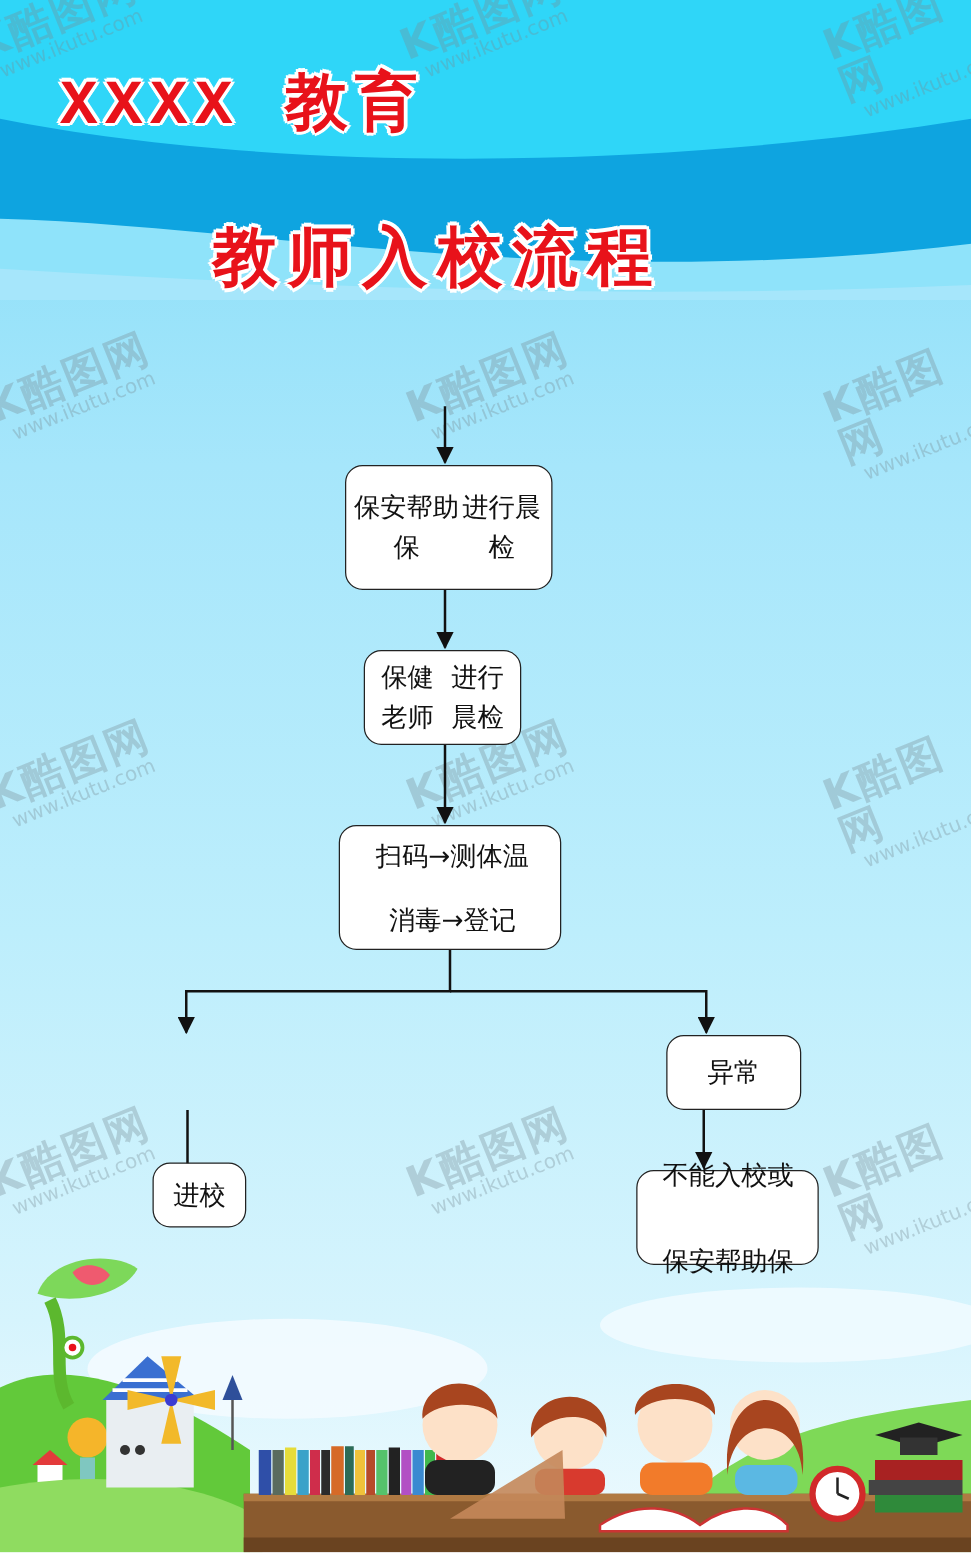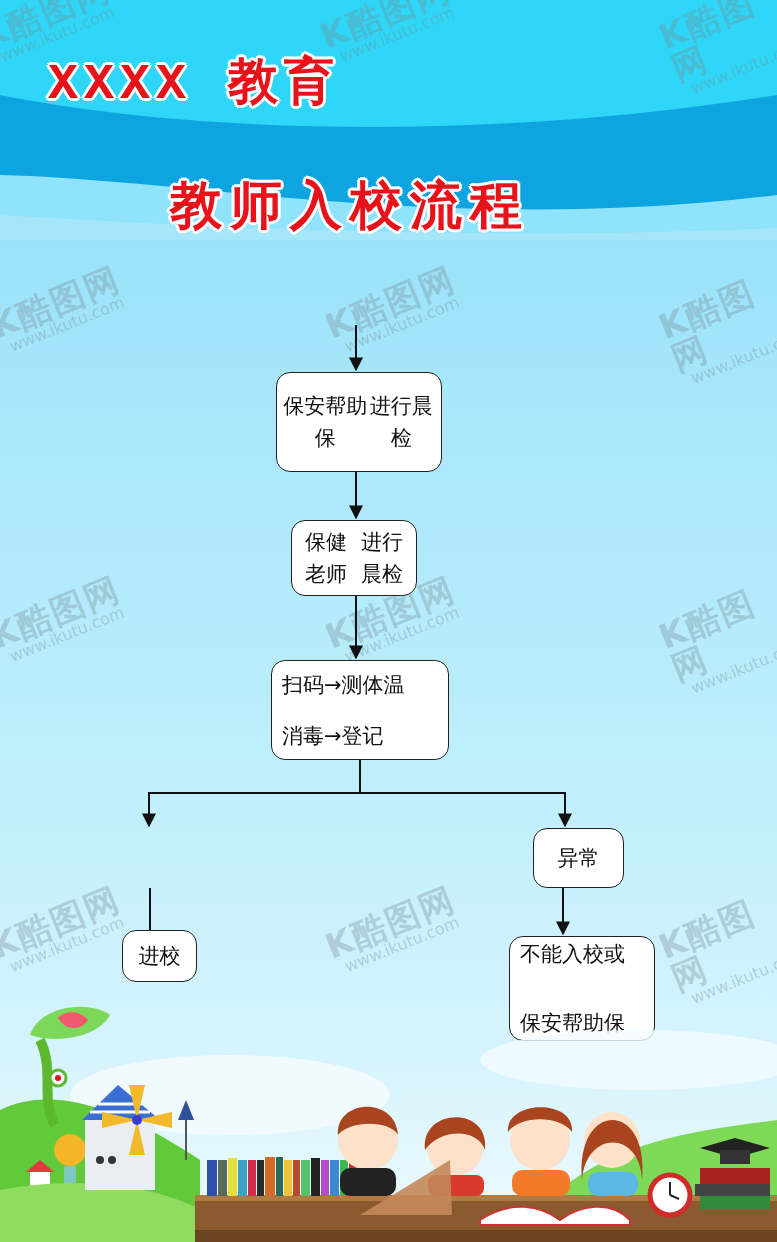--- a/index.html
+++ b/index.html
@@ -118,31 +118,31 @@
   </svg>
 
   <div class="node" style="left:276px;top:372px;width:166px;height:100px;">
     <span>保安帮助保</span>
     <span>进行晨检</span>
   </div>
   <div class="node" style="left:291px;top:520px;width:126px;height:76px;flex-direction:row;">
     <span>保健老师</span>
     <span>进行晨检</span>
   </div>
-  <div class="node" style="left:271px;top:660px;width:178px;height:100px;flex-direction:column;align-items:flex-start;padding-left:10px;gap:19px;">
+  <div class="node" style="left:271px;top:660px;width:178px;height:100px;flex-direction:column;align-items:center;padding-left:10px;gap:19px;">
     <span>扫码→测体温</span>
     <span>消毒→登记</span>
   </div>
-  <div class="node" style="left:533px;top:828px;width:91px;height:60px;">
+  <div class="node" style="left:533px;top:828px;width:108px;height:60px;">
     <span>异常</span>
   </div>
   <div class="node" style="left:122px;top:930px;width:75px;height:52px;">
     <span>进校</span>
   </div>
-  <div class="node" style="left:509px;top:936px;width:146px;height:105px;flex-direction:column;align-items:flex-start;padding-left:10px;gap:37px;">
+  <div class="node" style="left:509px;top:936px;width:146px;height:76px;flex-direction:column;align-items:flex-start;padding-left:20px;gap:37px;">
     <span>不能入校或</span>
     <span>保安帮助保</span>
   </div>
 
   <svg class="scene" viewBox="0 985 777 257">
 
     <ellipse cx="230" cy="1095" rx="160" ry="40" fill="#f3fbff" opacity="0.9"></ellipse>
     <ellipse cx="640" cy="1060" rx="160" ry="30" fill="#f3fbff" opacity="0.8"></ellipse>
 
     <path d="M560,1190 C620,1140 700,1130 777,1120 L777,1242 L560,1242 Z" fill="#7ed957"></path>

